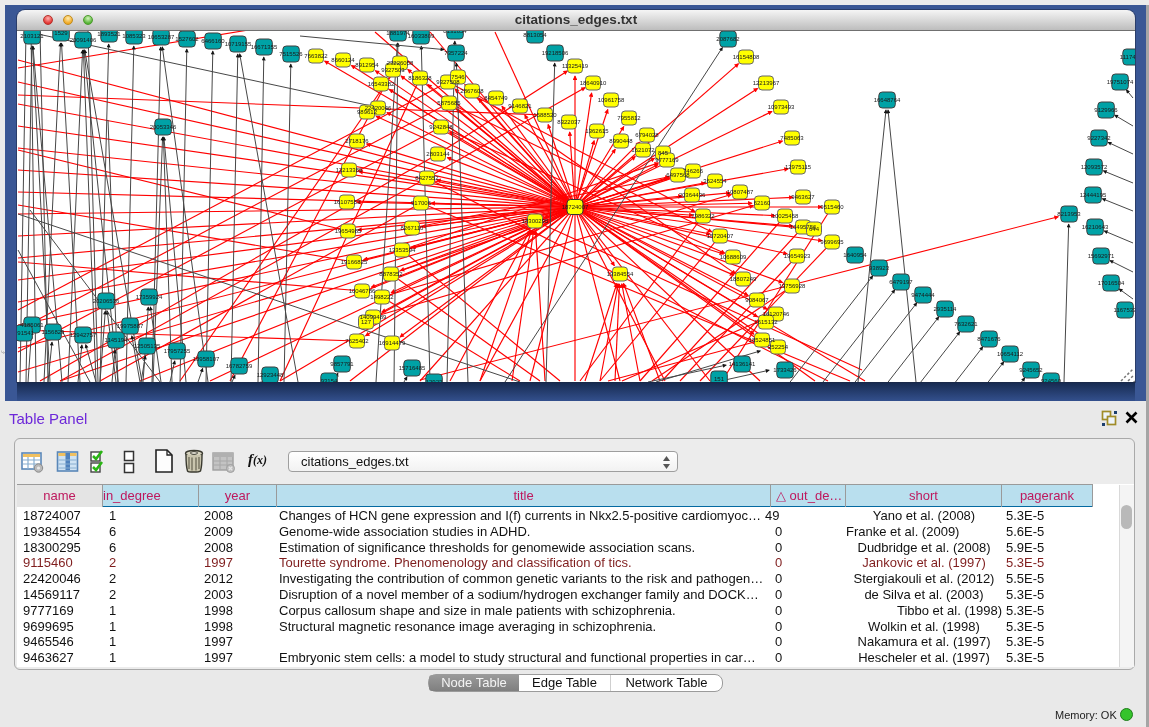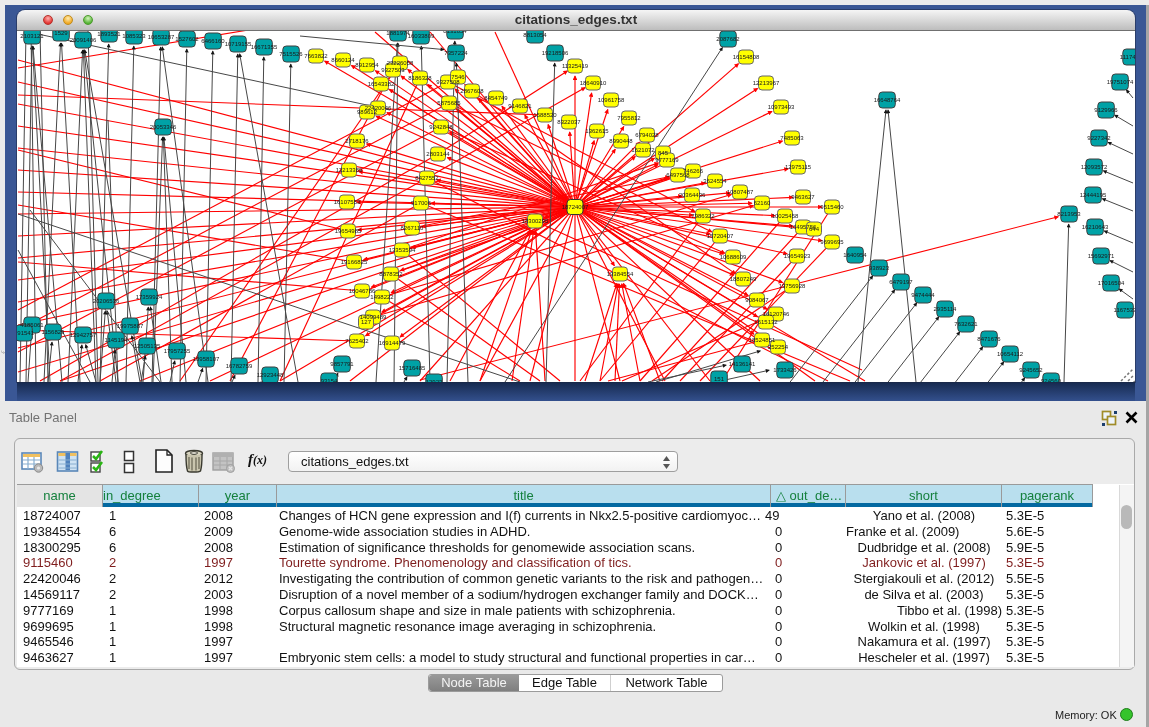--- a/index.html
+++ b/index.html
@@ -540,21 +540,21 @@
 <text x="749" y="292.5" font-size="6" text-anchor="middle" fill="#1a1a1a" font-family="Liberation Sans, sans-serif">1615132</text>
 <text x="745" y="310.5" font-size="6" text-anchor="middle" fill="#1a1a1a" font-family="Liberation Sans, sans-serif">18524851</text>
 <text x="761" y="317.5" font-size="6" text-anchor="middle" fill="#1a1a1a" font-family="Liberation Sans, sans-serif">252254</text>
 <text x="558" y="177.5" font-size="6" text-anchor="middle" fill="#1a1a1a" font-family="Liberation Sans, sans-serif">18724007</text>
 <path d="M1104 350L1116 338" stroke="#777" stroke-width="1.5" stroke-dasharray="2.5 2" fill="none"></path>
 <path d="M1111 350L1116 345" stroke="#777" stroke-width="1.5" stroke-dasharray="2.5 2" fill="none"></path>
 <path d="M1118 350L1116 352" stroke="#777" stroke-width="1.5" stroke-dasharray="2.5 2" fill="none"></path>
 </svg>
 
 <div class="abs" style="left:0;top:401px;width:1146px;height:326px;background:#e9e9e9"></div>
-<div class="abs" style="left:9px;top:410px;font-size:13px;color:#737373">Table Panel</div>
+<div class="abs" style="left:9px;top:410px;font-size:15px;color:#6d28d9">Table Panel</div>
 
 <svg class="abs" style="left:1101px;top:410px" width="17" height="17" viewBox="0 0 17 17">
 <rect x="1.5" y="1.5" width="8" height="8" fill="#eef4fa" stroke="#a08c28" stroke-width="1.7"></rect>
 <rect x="6.5" y="6.5" width="8" height="8" fill="#eef4fa" stroke="#a08c28" stroke-width="1.7"></rect>
 <rect x="13" y="1" width="3" height="3" fill="#1c3f6e"></rect>
     <rect x="1" y="13" width="3" height="3" fill="#1c3f6e"></rect>
 </svg>
 <svg class="abs" style="left:1124px;top:410px" width="15" height="15" viewBox="0 0 15 15">
 <path d="M2.5 2.5L12.5 12.5M12.5 2.5L2.5 12.5" stroke="#000" stroke-width="2.6"></path>
 </svg>
@@ -606,21 +606,21 @@
 <div class="abs" style="left:288px;top:451px;width:390px;height:21px;background:linear-gradient(#fff,#f2f2f2);border:1px solid #9e9e9e;border-radius:4px">
   <div class="abs" style="left:12px;top:2px;font-size:13px;color:#111">citations_edges.txt</div>
   <svg class="abs" style="right:6px;top:3px" width="9" height="15" viewBox="0 0 9 15">
     <path d="M4.5 1L8 6H1z" fill="#555"></path>
       <path d="M4.5 14L1 9h7z" fill="#555"></path>
   </svg>
 </div>
 
 <div class="abs" style="left:17px;top:484px;width:1117px;height:183px;background:#fff"></div>
 
-<div class="abs" style="left:17px;top:484px;width:1076px;height:23px;background:#b9dfee;border-top:1px solid #9a9a9a;border-bottom:4px solid #0369a1;font-size:13px;color:#15803d">
+<div class="abs" style="left:17px;top:484px;width:1076px;height:23px;background:#b9dfee;border-top:1px solid #9a9a9a;border-bottom:1px solid #0369a1;font-size:13px;color:#be185d">
   <div class="abs" style="left:0;top:0;width:86px;height:22px;background:#e4e4e4;border-right:1px solid #9a9a9a;text-align:center;line-height:22px">name</div>
   <div class="abs" style="left:86px;top:0;width:96px;height:22px;border-right:1px solid #9a9a9a;text-align:left;line-height:22px">in_degree</div>
   <div class="abs" style="left:182px;top:0;width:78px;height:22px;border-right:1px solid #9a9a9a;text-align:center;line-height:22px">year</div>
   <div class="abs" style="left:260px;top:0;width:494px;height:22px;border-right:1px solid #9a9a9a;text-align:center;line-height:22px">title</div>
   <div class="abs" style="left:754px;top:0;width:75px;height:22px;border-right:1px solid #9a9a9a;line-height:22px"><span style="margin-left:5px">△ out_de…</span></div>
   <div class="abs" style="left:829px;top:0;width:156px;height:22px;border-right:1px solid #9a9a9a;text-align:center;line-height:22px">short</div>
   <div class="abs" style="left:985px;top:0;width:91px;height:22px;border-right:1px solid #9a9a9a;text-align:center;line-height:22px">pagerank</div>
 </div>
 <div style="position:absolute;left:17px;top:508px;width:1076px;height:15.8px;font-size:13px;color:#111;white-space:nowrap">
 <span style="position:absolute;left:6px">18724007</span>
@@ -708,21 +708,21 @@
 <span style="position:absolute;left:187px">1997</span>
 <span style="position:absolute;left:262px;width:492px;overflow:hidden">Embryonic stem cells: a model to study structural and functional properties in car…</span>
 <span style="position:absolute;left:758px">0</span>
 <span style="position:absolute;left:829px;width:156px;text-align:center">Hescheler et al. (1997)</span>
 <span style="position:absolute;left:989px">5.3E-5</span>
 </div>
 
 <div class="abs" style="left:1119px;top:485px;width:15px;height:182px;background:#f4f4f4;border-left:1px solid #d9d9d9"></div>
 <div class="abs" style="left:1121px;top:505px;width:11px;height:24px;background:#b9b9b9;border-radius:6px"></div>
 
-<div class="abs" style="left:428px;top:674px;width:295px;height:18px;border:1px solid #9b9b9b;border-radius:3px;background:#fff;font-size:13px">
+<div class="abs" style="left:428px;top:674px;width:295px;height:18px;border:1px solid #9b9b9b;border-radius:8px;background:#fff;font-size:13px">
   <div class="abs" style="left:0;top:0;width:90px;height:16px;background:linear-gradient(#9a9a9a,#7f7f7f);border-radius:3px 0 0 3px;color:#f4f4f4;text-align:center;line-height:16px">Node Table</div>
   <div class="abs" style="left:90px;top:0;width:92px;height:16px;color:#111;text-align:center;line-height:16px;border-right:1px solid #cfcfcf">Edge Table</div>
   <div class="abs" style="left:182px;top:0;width:111px;height:16px;color:#111;text-align:center;line-height:16px">Network Table</div>
 </div>
 
 <div class="abs" style="left:1055px;top:709px;font-size:11px;color:#222">Memory: OK</div>
 <div class="abs" style="left:1120px;top:708px;width:13px;height:13px;border-radius:50%;background:#35c42c;border:1px solid #1e7c1a"></div>
 
 <div class="abs" style="left:1px;top:348px;font-size:7px;color:#8a8a8a">⤷</div>
 </body></html>

